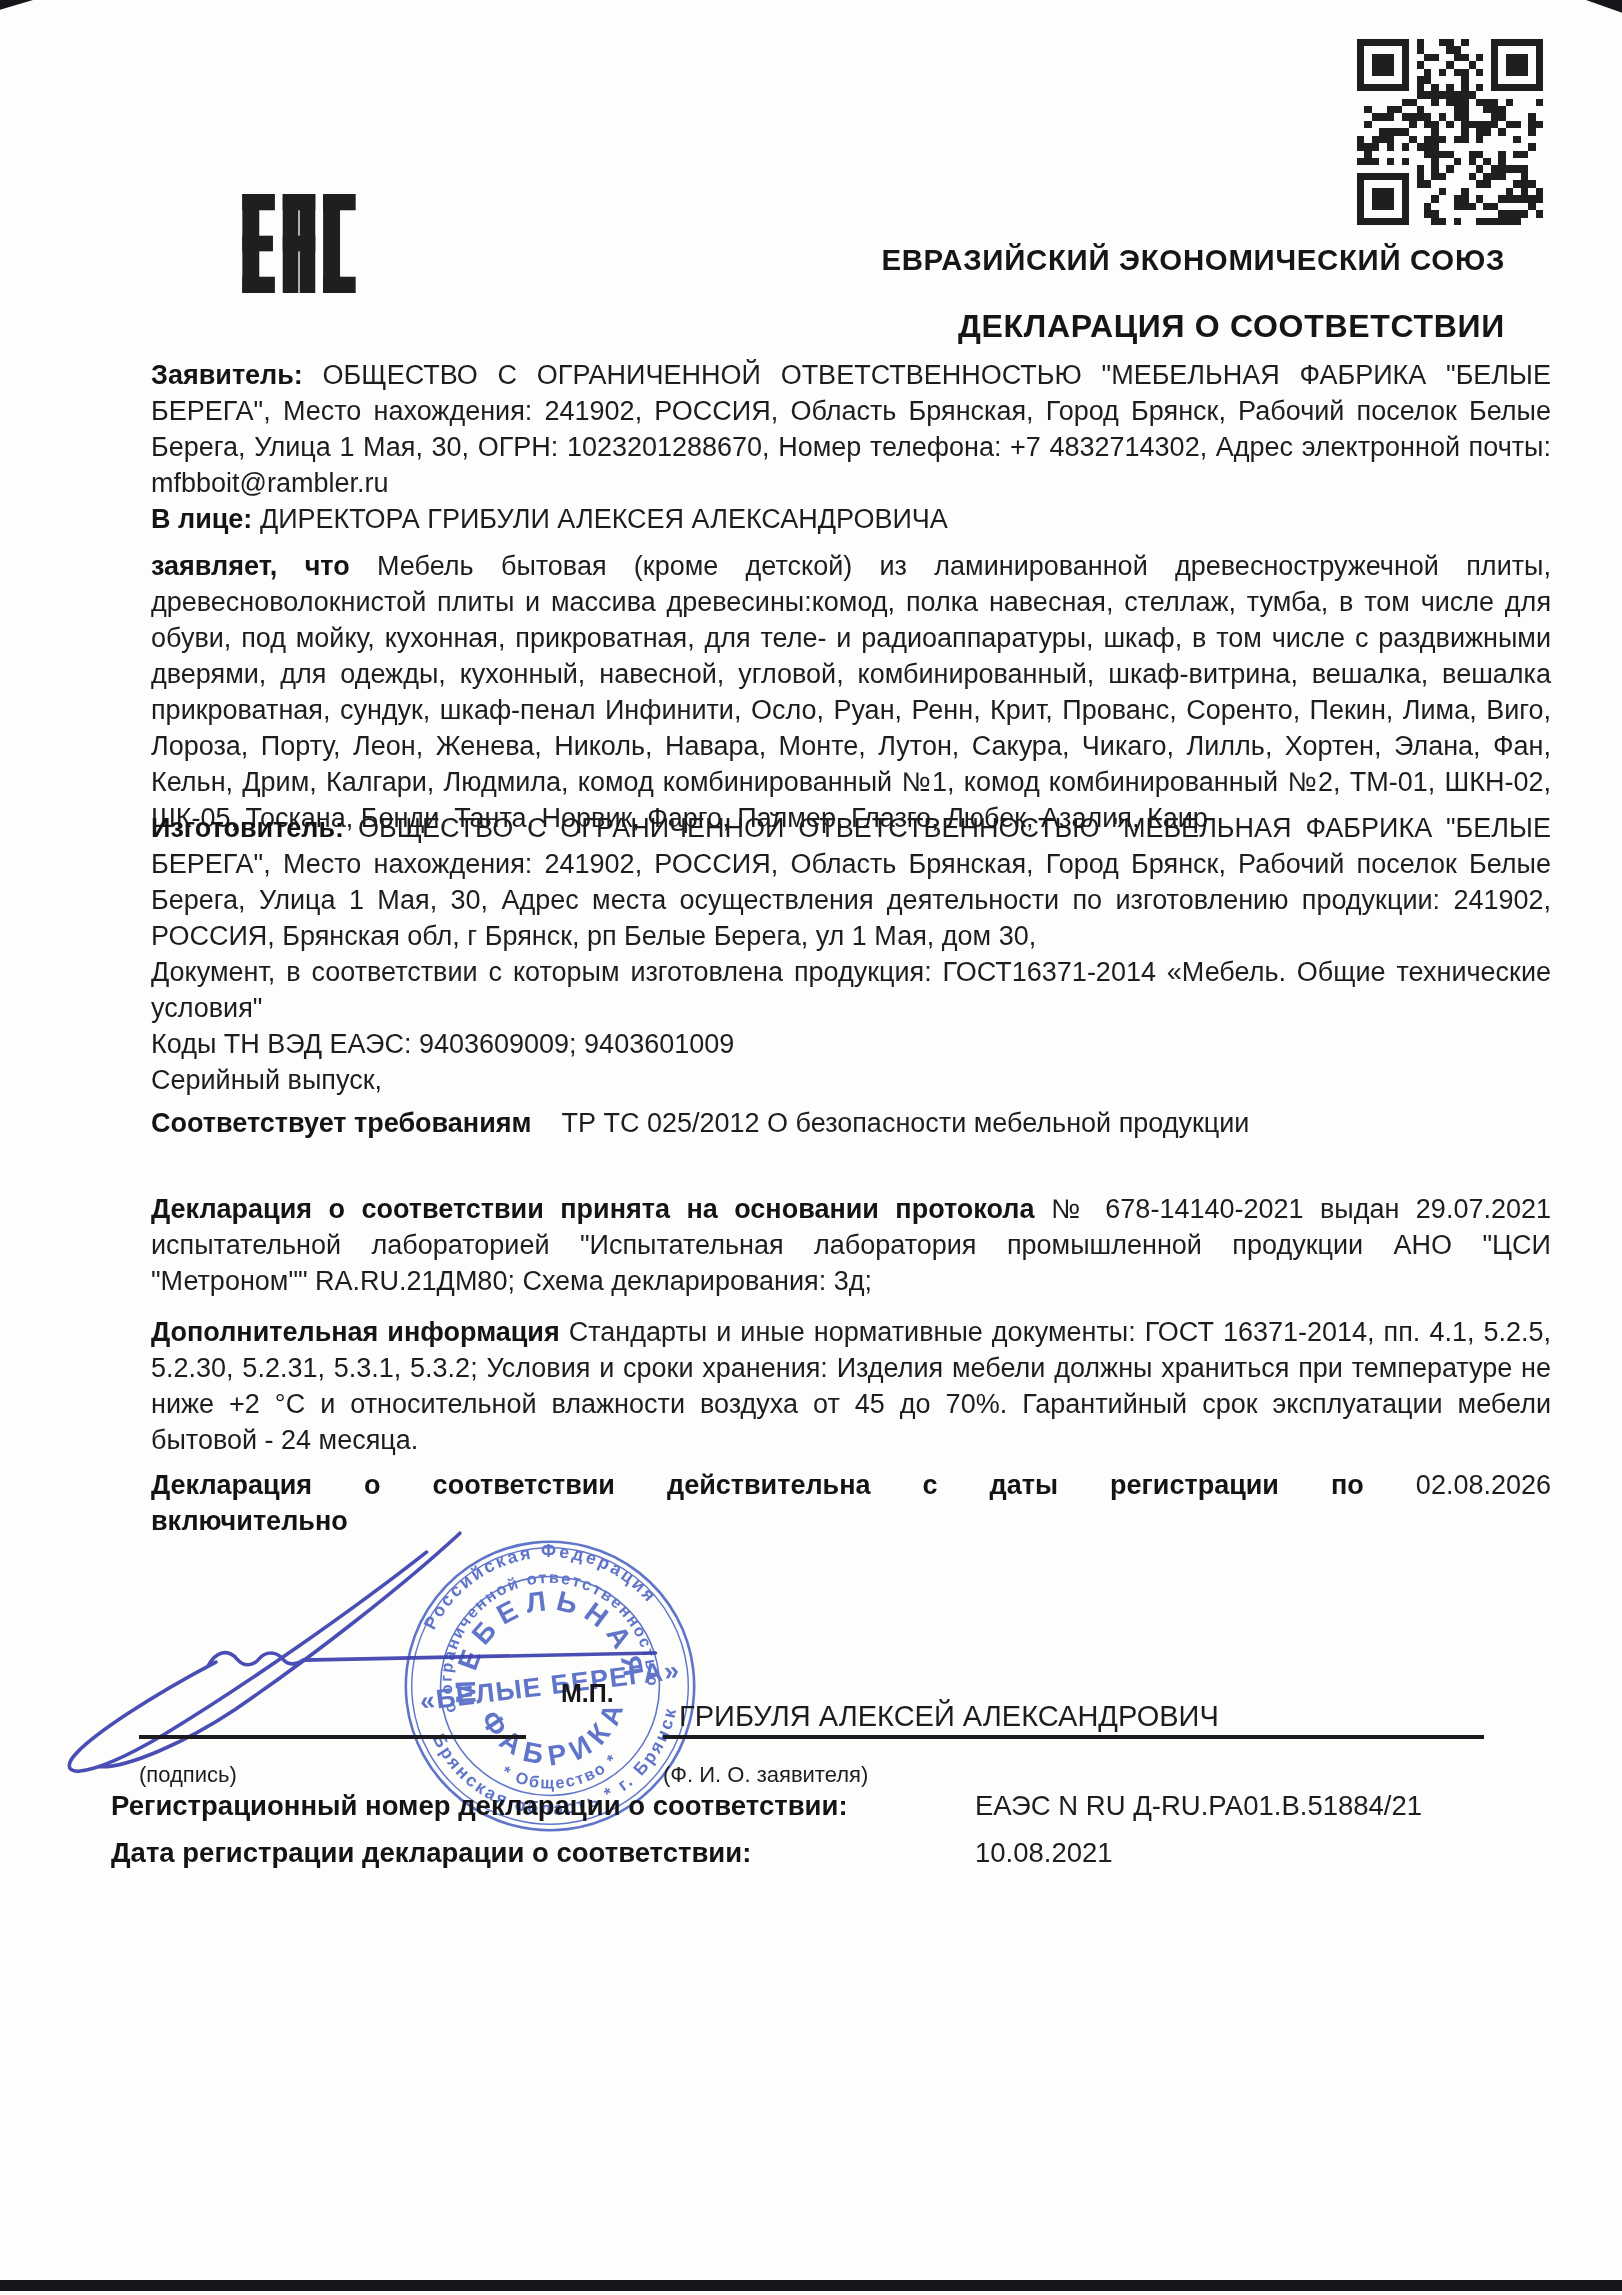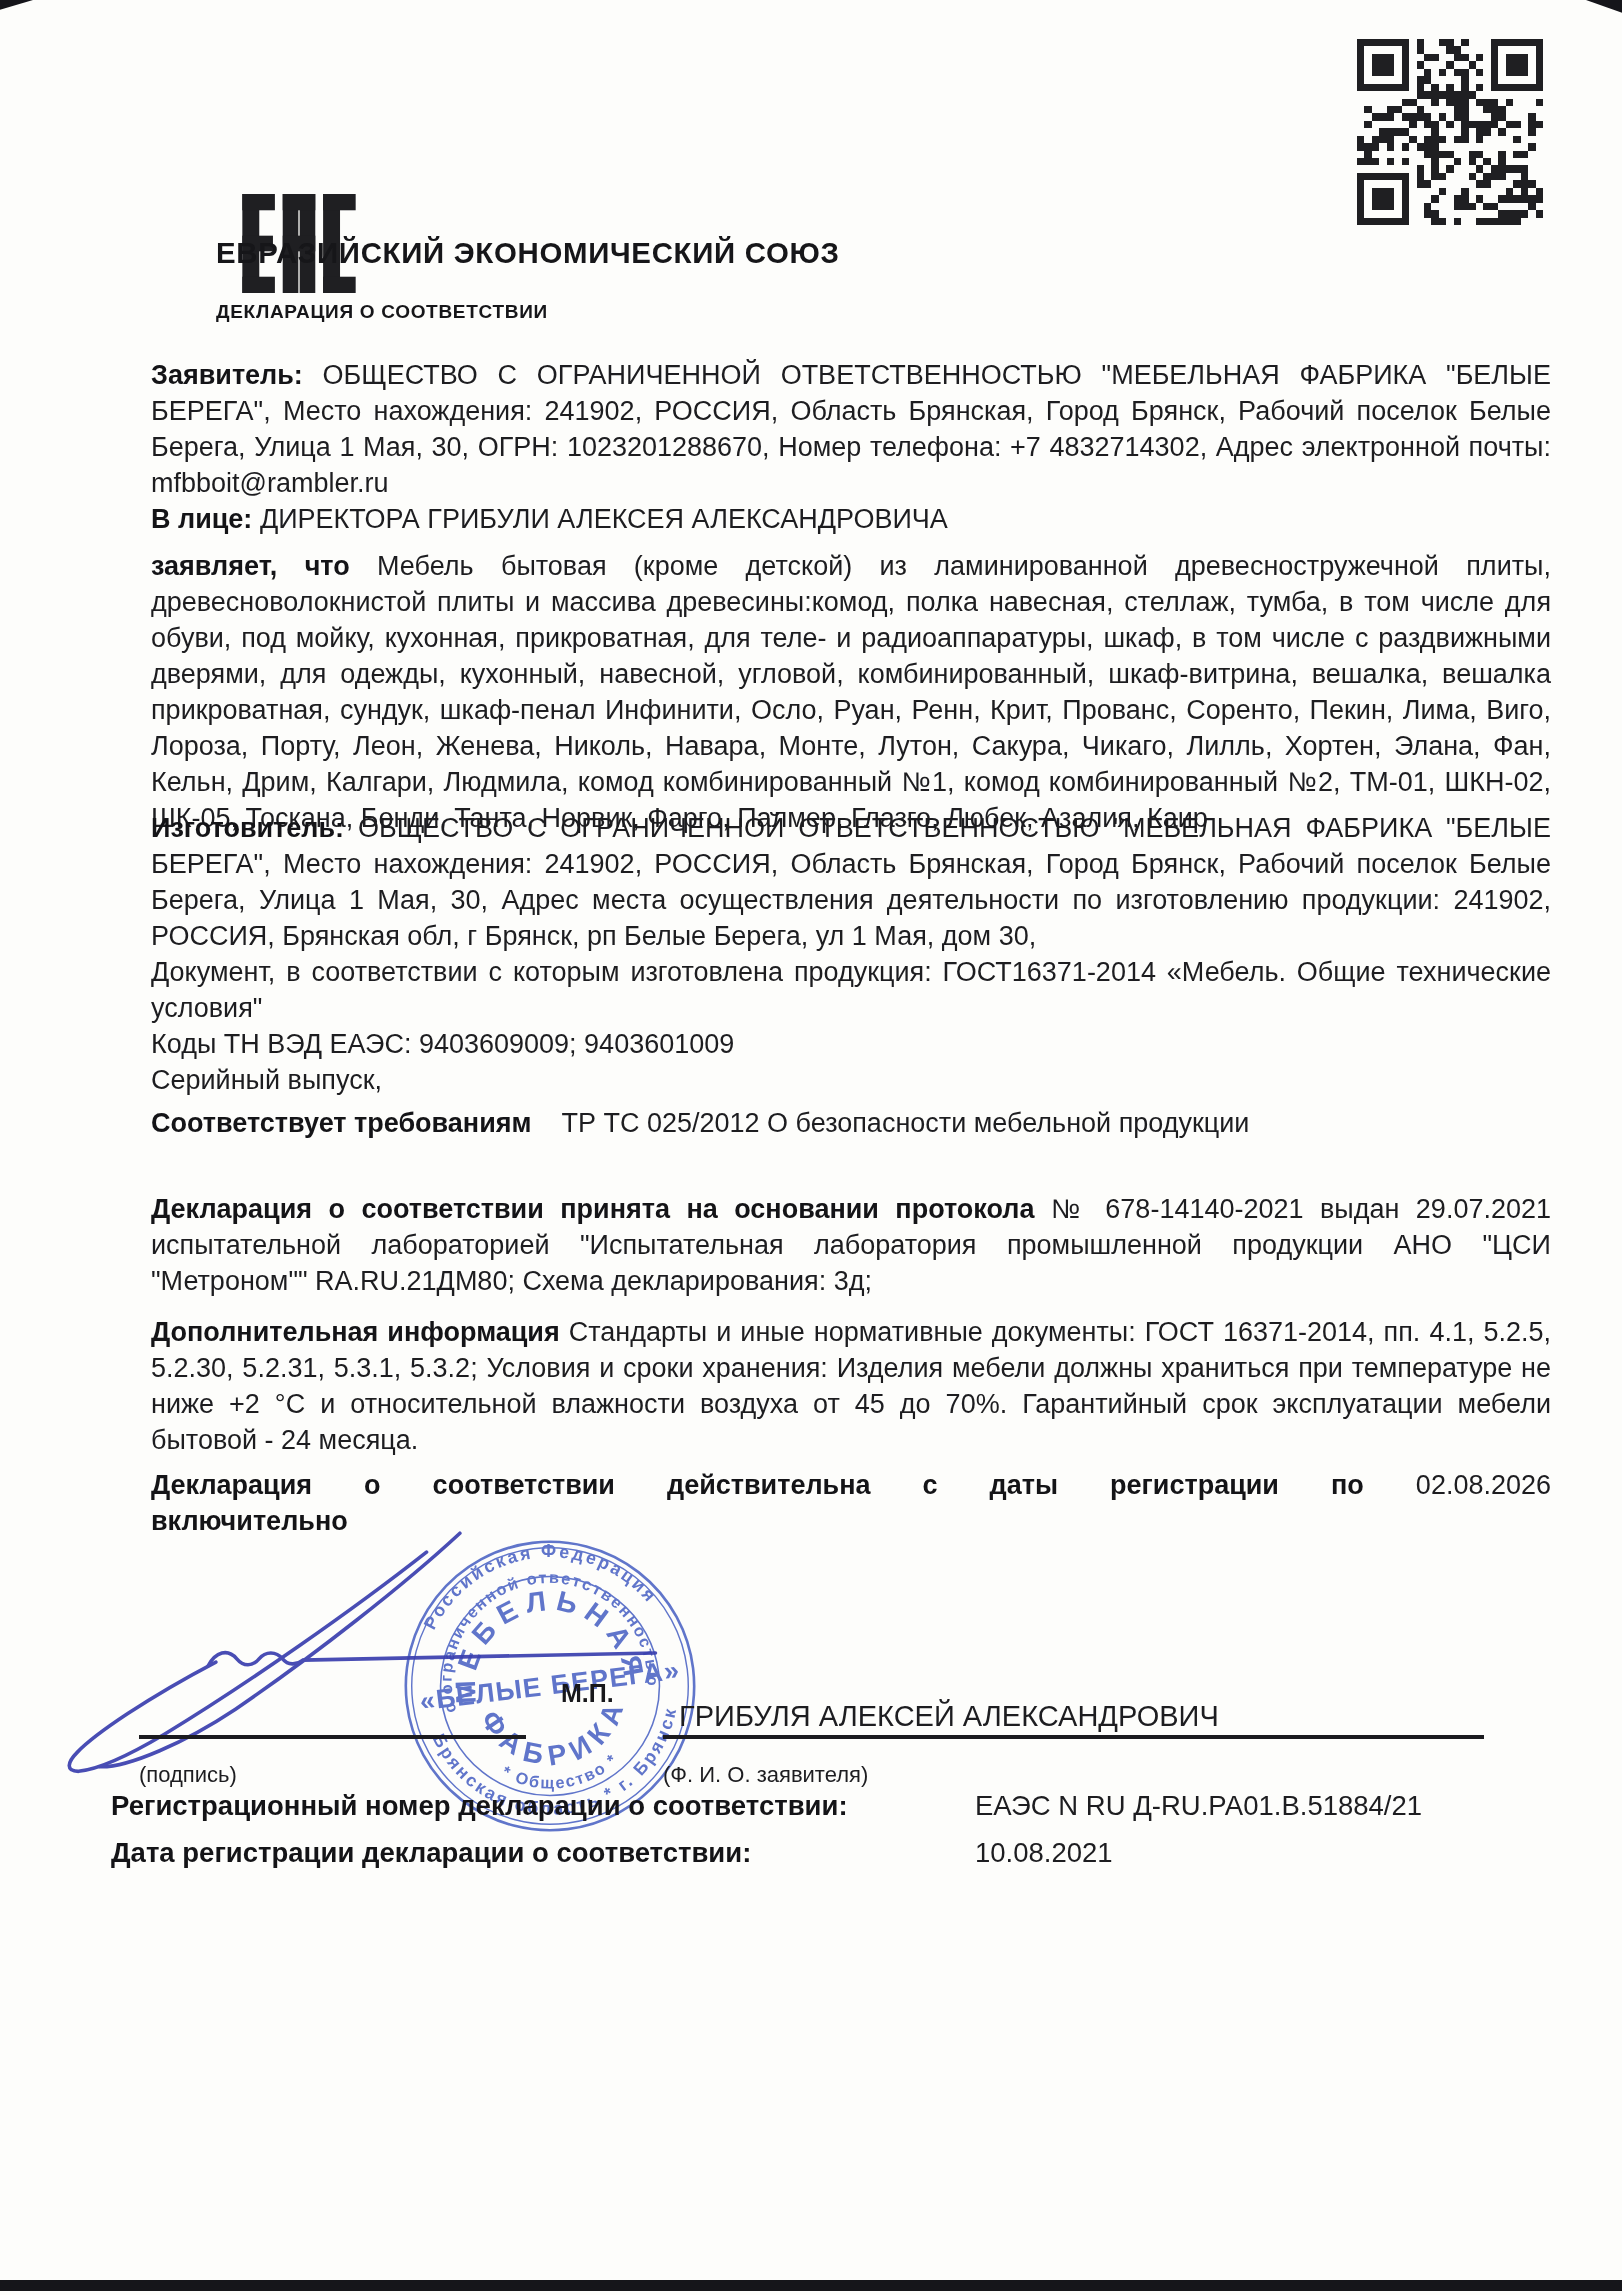--- a/index.html
+++ b/index.html
@@ -4,23 +4,23 @@
 <style>
   html,body{margin:0;padding:0;background:#e8e8e8;}
   .page{position:relative;width:1623px;height:2295px;background:#fdfdfb;overflow:hidden;
         font-family:"Liberation Sans",sans-serif;color:#1c1c1e;}
   
   .edge{position:absolute;background:#15151a;}
   .corner-tl{left:0;top:0;width:33px;height:9.8px;clip-path:polygon(0 0,100% 0,0 100%);}
   .corner-tr{left:1586px;top:0;width:37px;height:13px;clip-path:polygon(0 0,100% 0,100% 100%);}
   .bottom-bar{left:0;top:2280px;width:1623px;height:11px;}
 
-  .titles{position:absolute;left:216px;top:236px;width:1289px;text-align:left;}
+  .titles{position:absolute;left:216px;top:243px;width:1289px;text-align:right;}
   .doc-title{font-size:29.4px;font-weight:bold;letter-spacing:0.7px;color:#161619;}
-  .doc-subtitle{margin-top:31px;font-size:19px;font-weight:bold;letter-spacing:0.7px;color:#161619;}
+  .doc-subtitle{margin-top:31px;font-size:32px;font-weight:bold;letter-spacing:0.7px;color:#161619;}
 
   .para{position:absolute;left:111px;width:1400px;font-size:27px;line-height:36px;
         text-align:justify;color:#1d1d20;margin-left:40px;}
   .para b{font-weight:bold;color:#141417;}
   .plain{text-align:left;}
   .spread{text-align:justify;text-align-last:justify;}
   .gap-val{padding-left:30px;text-align:center;}
 
   .abs{position:absolute;}
   .mp{font-size:25px;font-weight:bold;color:#17171a;}

